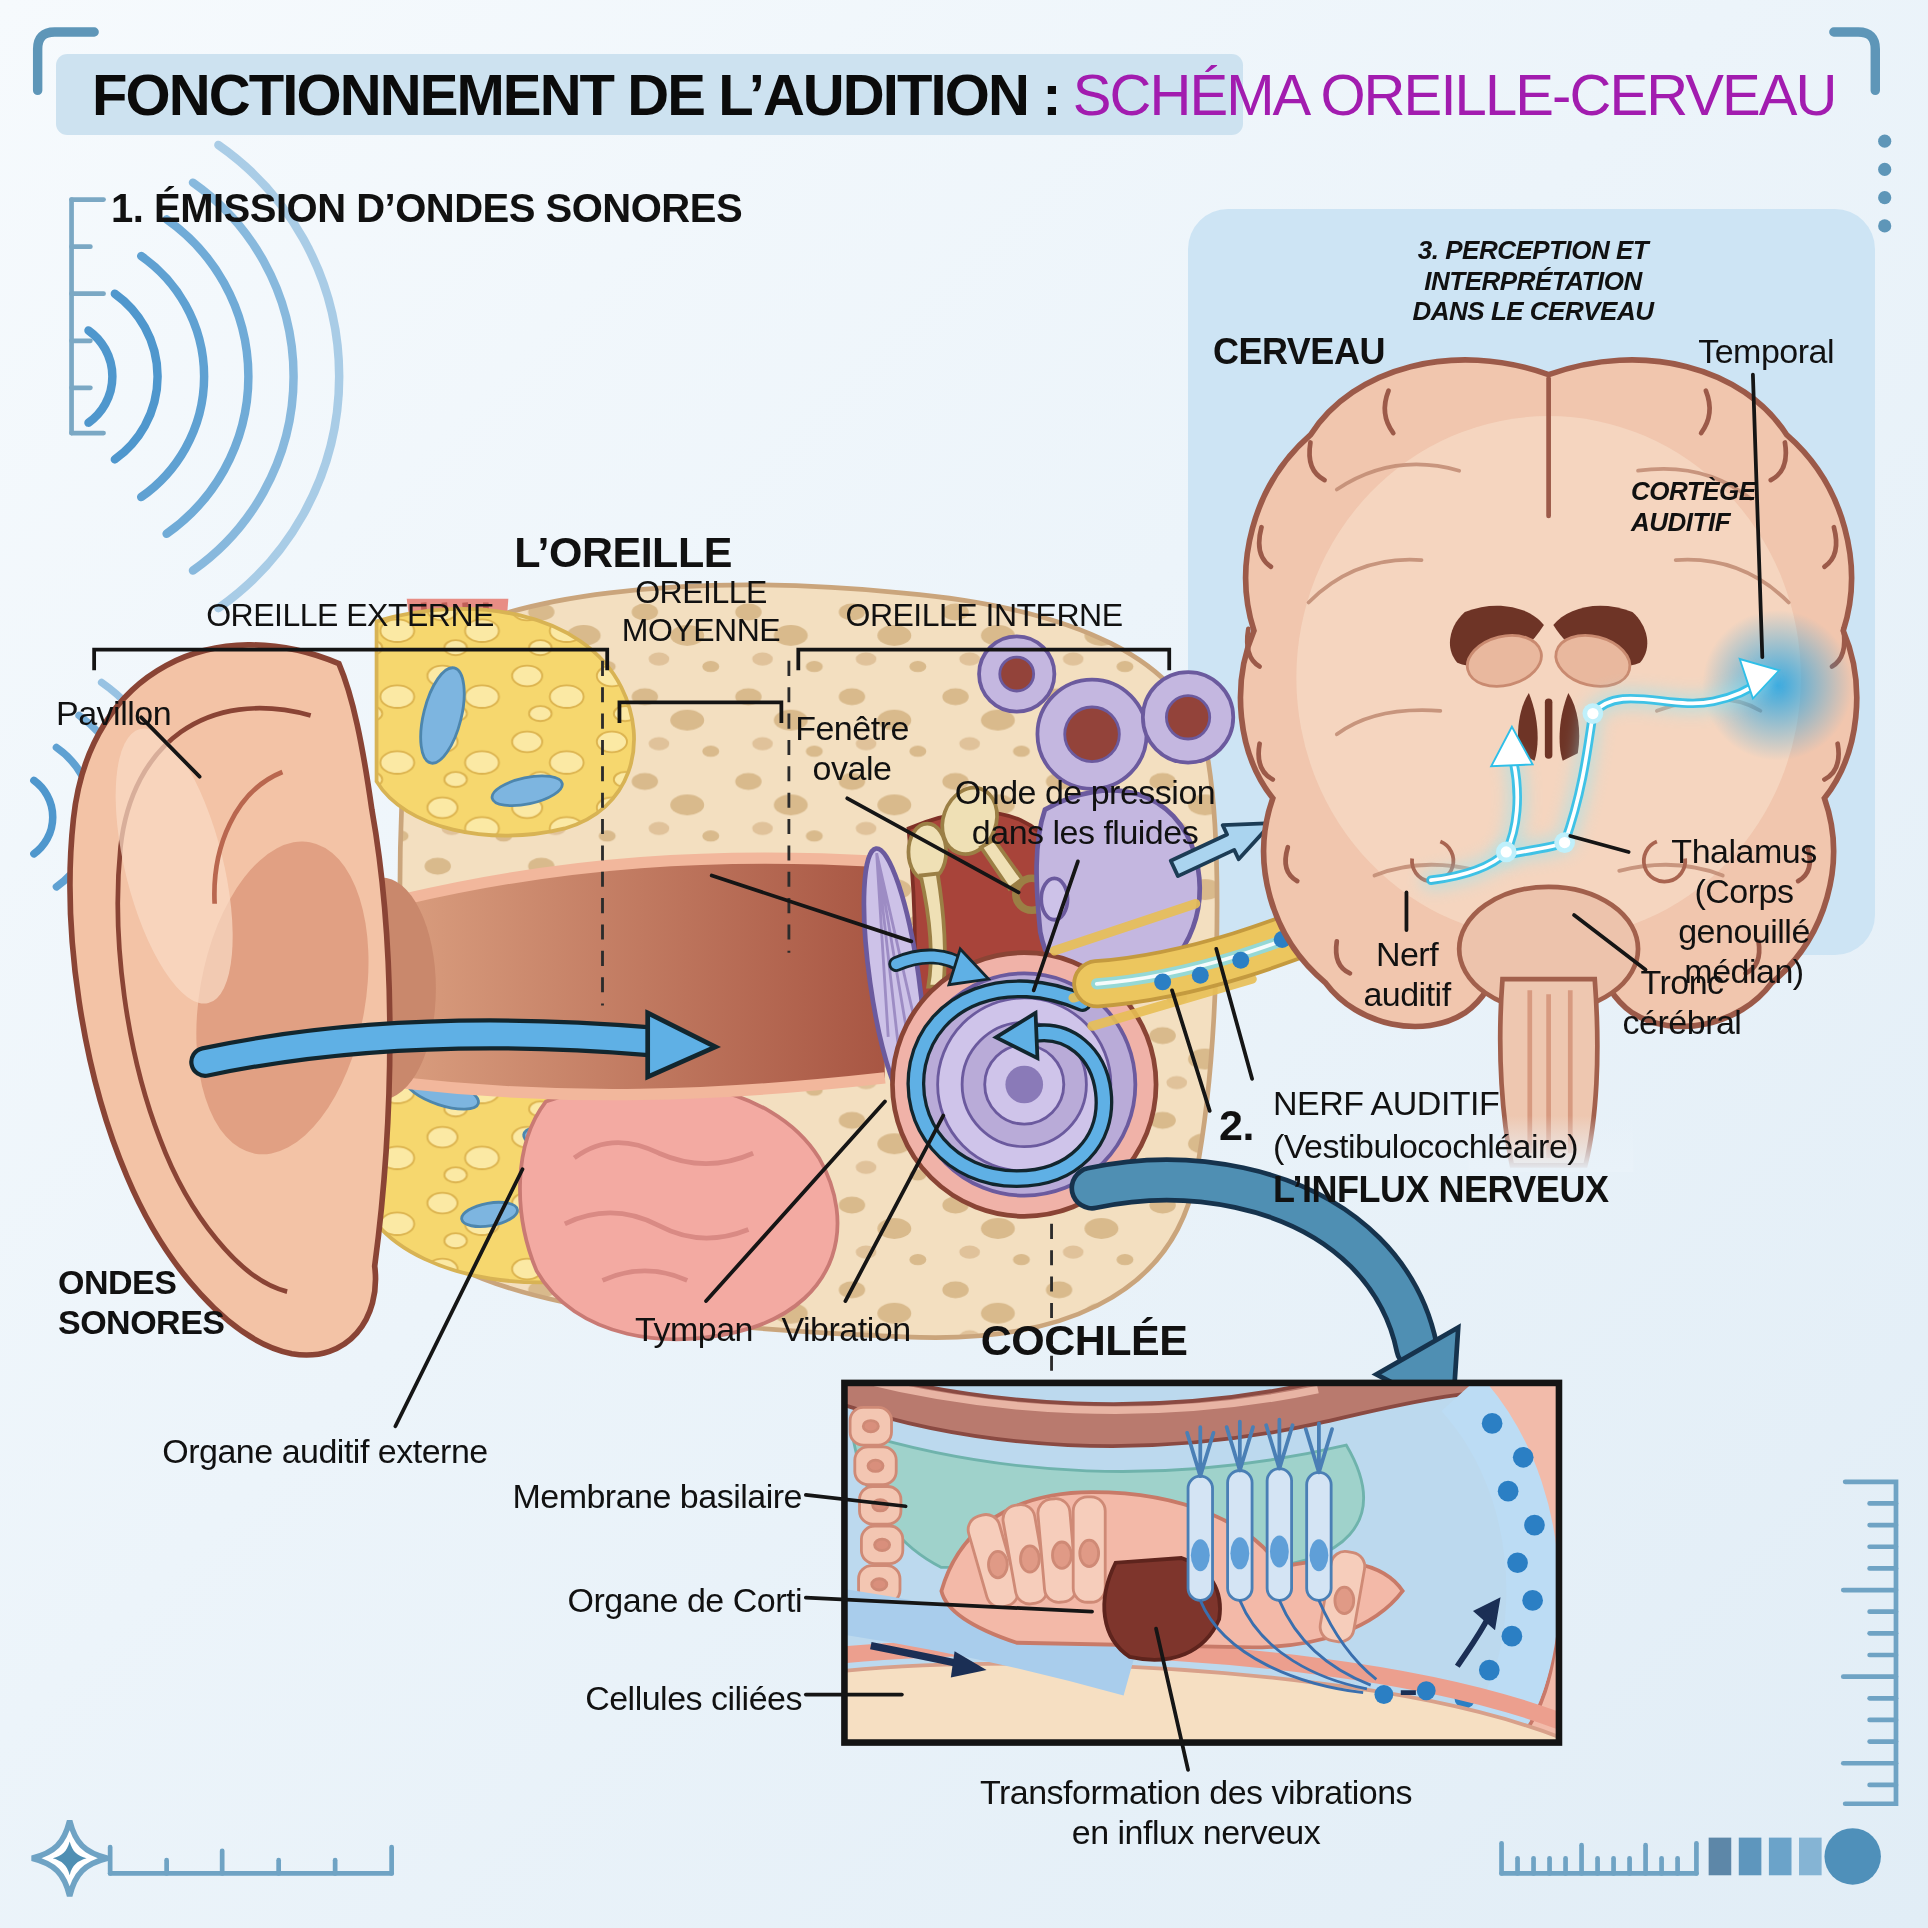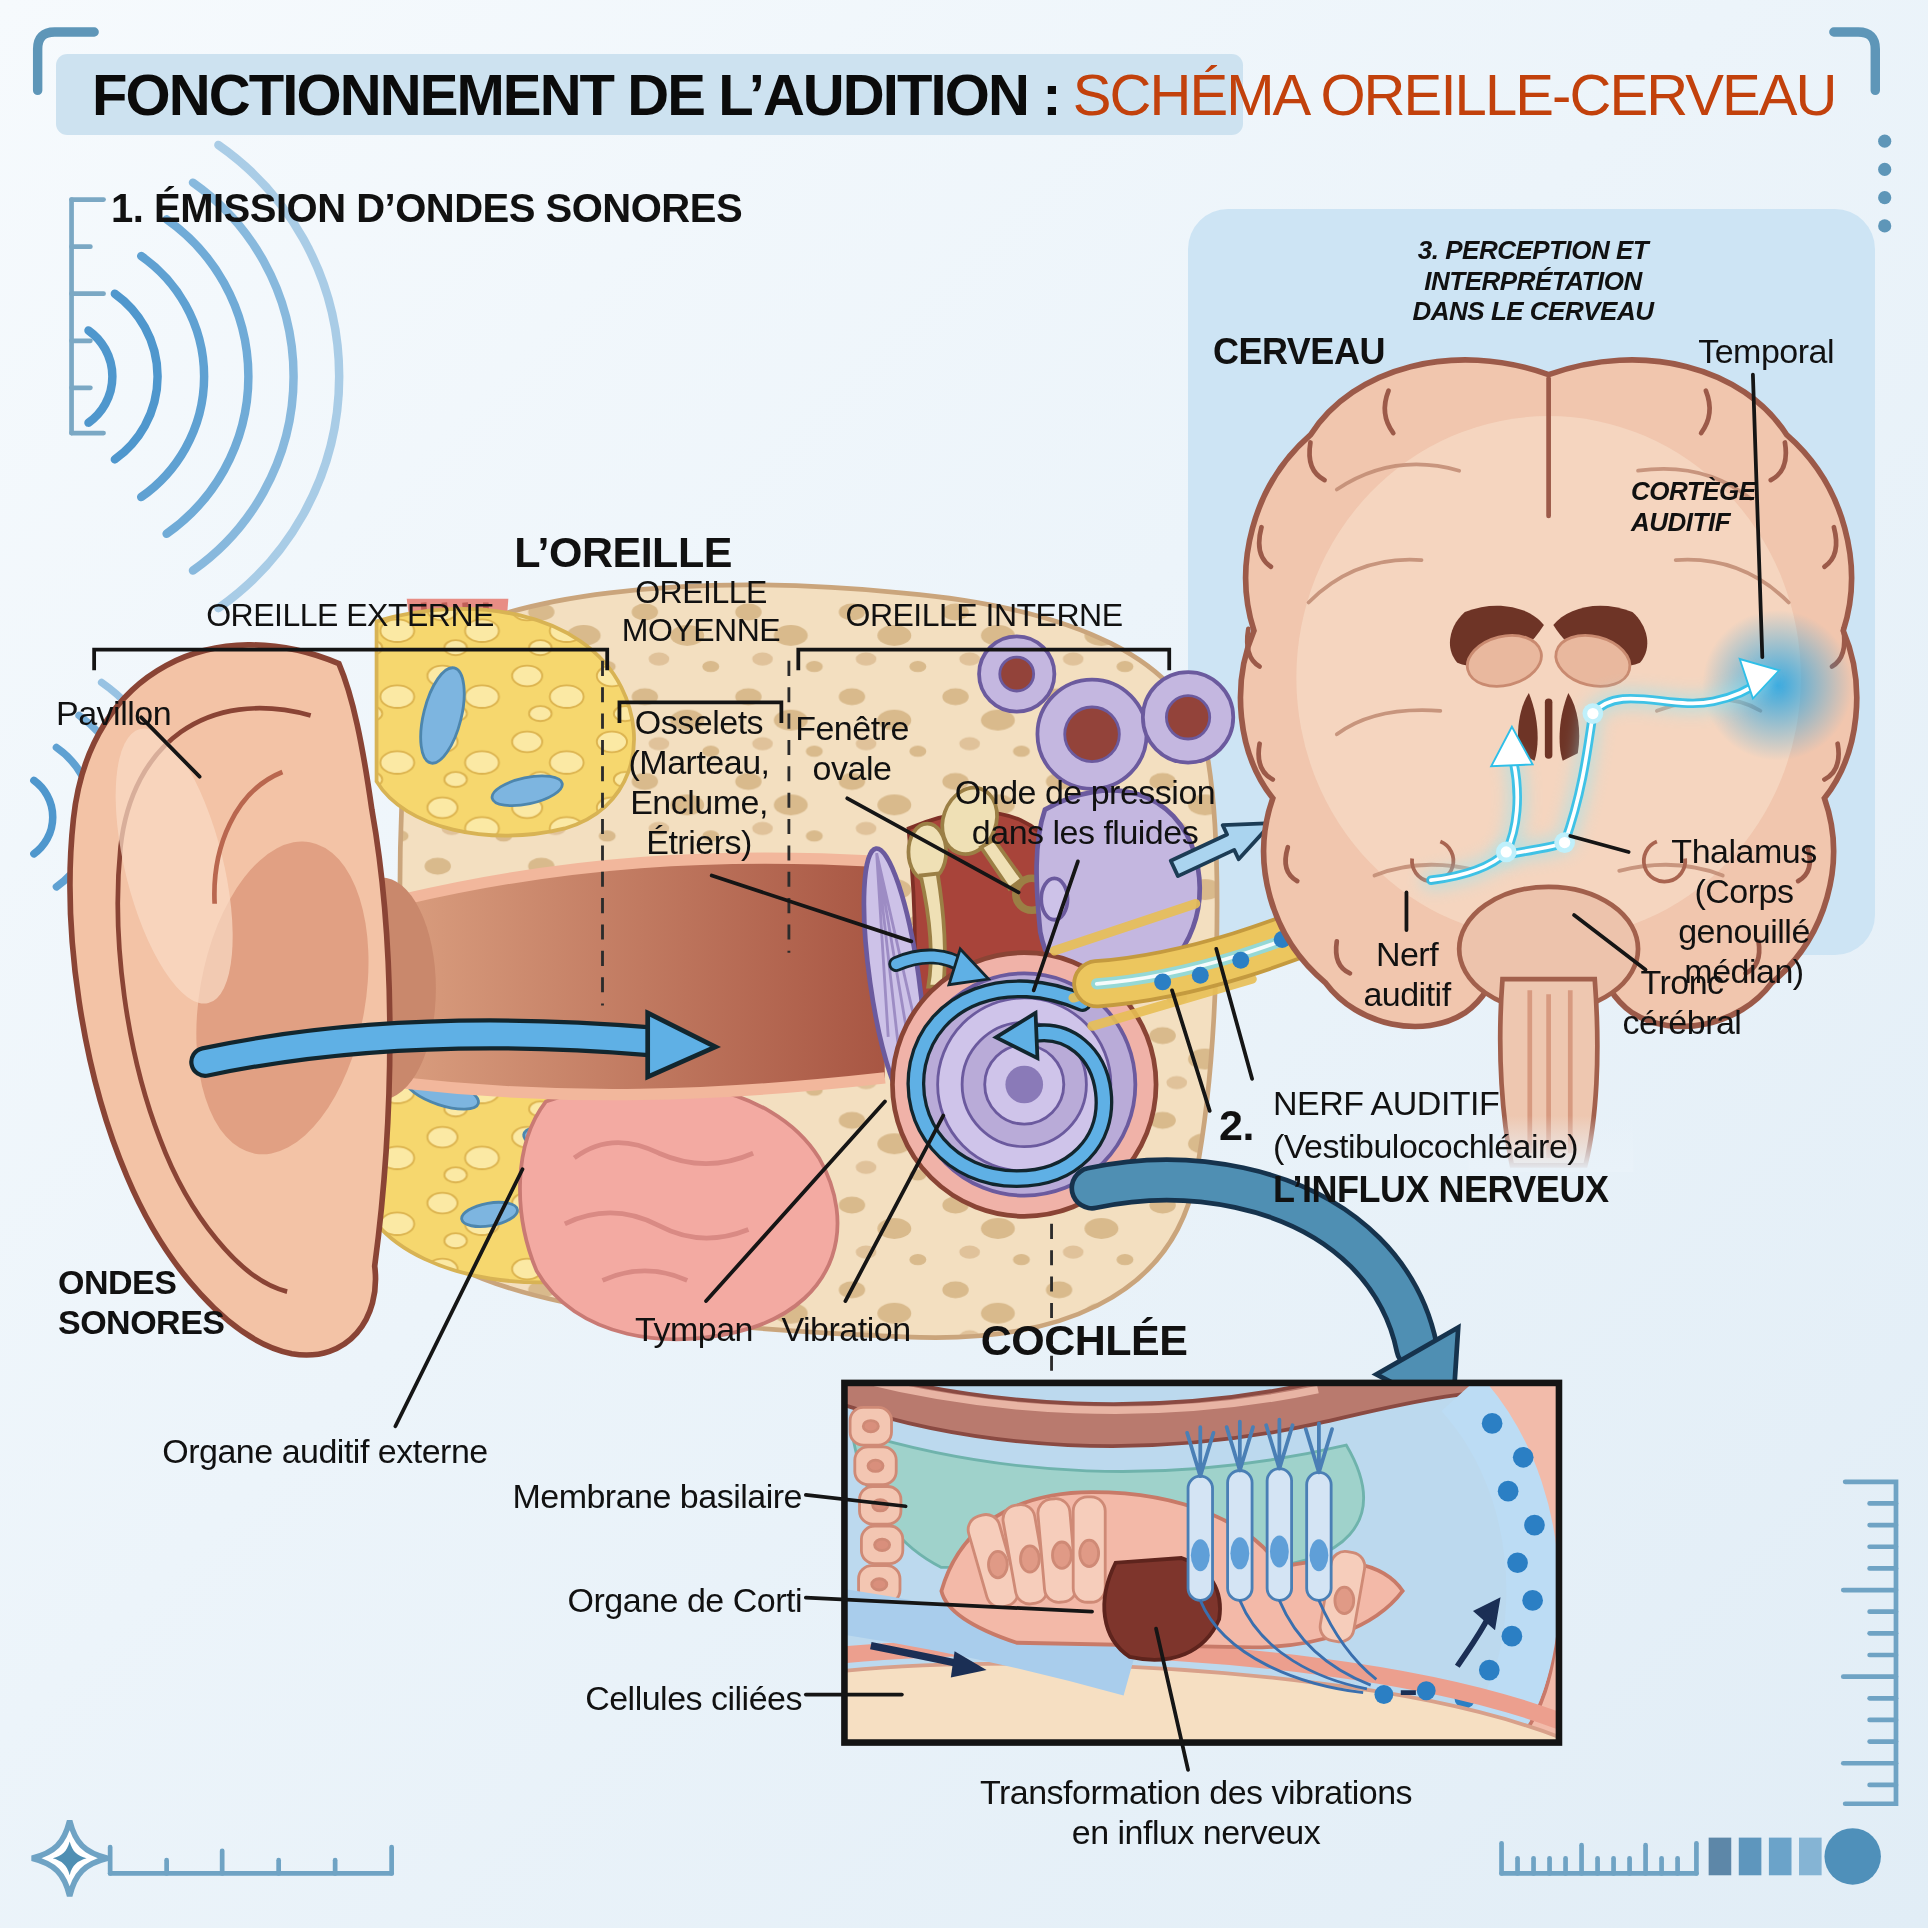--- a/index.html
+++ b/index.html
@@ -4,21 +4,21 @@
 <style>
   html,body{margin:0;padding:0;}
   body{width:1928px;height:1928px;font-family:"Liberation Sans",sans-serif;}
   .canvas{position:relative;width:1928px;height:1928px;overflow:hidden;
     background:linear-gradient(135deg,#f6fafd 0%,#ecf4fa 45%,#e1edf6 100%);}
   svg.art{position:absolute;left:0;top:0;}
   .titlebar{position:absolute;left:56px;top:54px;width:1187px;height:81px;background:#cde2f0;
     border-radius:11.3px;display:flex;align-items:center;padding-left:36px;box-sizing:border-box;
     letter-spacing:-1.9px;font-size:58px;white-space:nowrap;}
   .titlebar .tb{font-weight:bold;color:#0b0b0b;}
-  .titlebar .tr{font-weight:normal;color:#c2410c;margin-left:13px;}
+  .titlebar .tr{font-weight:normal;color:#a21caf;margin-left:13px;}
   .panel3{position:absolute;left:1188px;top:209px;width:687px;height:746px;background:#cde4f4;border-radius:40px;}
   .lbl{position:absolute;color:#111;white-space:pre-line;letter-spacing:-0.5px;line-height:1.18;}
   .b{font-weight:bold;}
   .c{transform:translateX(-50%);text-align:center;}
   .r{transform:translateX(-100%);text-align:right;}
   .fs34{font-size:32px;} .fs36{font-size:34px;} .fs38{font-size:36px;}
   .fs40{font-size:26px;font-style:italic;} .fs42{font-size:40px;} .fs46{font-size:43px;}
 </style>
 </head>
 <body>
@@ -498,24 +498,20 @@
   <div class="lbl fs36" style="left:1273px;top:1126px;">(Vestibulocochléaire)</div>
   <div class="lbl b fs38" style="left:1273px;top:1169px;">L’INFLUX NERVEUX</div>
 
   <div class="lbl b fs46 c" style="left:623px;top:527px;">L’OREILLE</div>
   <div class="lbl fs34 c" style="left:350px;top:597px;">OREILLE EXTERNE</div>
   <div class="lbl fs34 c" style="left:701px;top:574px;">OREILLE
 MOYENNE</div>
   <div class="lbl fs34 c" style="left:984px;top:597px;">OREILLE INTERNE</div>
 
   <div class="lbl fs36" style="left:56px;top:693px;">Pavillon</div>
-  <div class="lbl fs36 c" style="left:699px;top:702px;">Osselets
-(Marteau,
-Enclume,
-Étriers)</div>
   <div class="lbl fs36 c" style="left:852px;top:708px;">Fenêtre
 ovale</div>
   <div class="lbl fs36 c" style="left:1085px;top:772px;">Onde de pression
 dans les fluides</div>
   <div class="lbl b fs36" style="left:58px;top:1262px;">ONDES
 SONORES</div>
   <div class="lbl fs36 c" style="left:694px;top:1309px;">Tympan</div>
   <div class="lbl fs36 c" style="left:846px;top:1309px;">Vibration</div>
   <div class="lbl fs36 c" style="left:325px;top:1431px;">Organe auditif externe</div>
 

